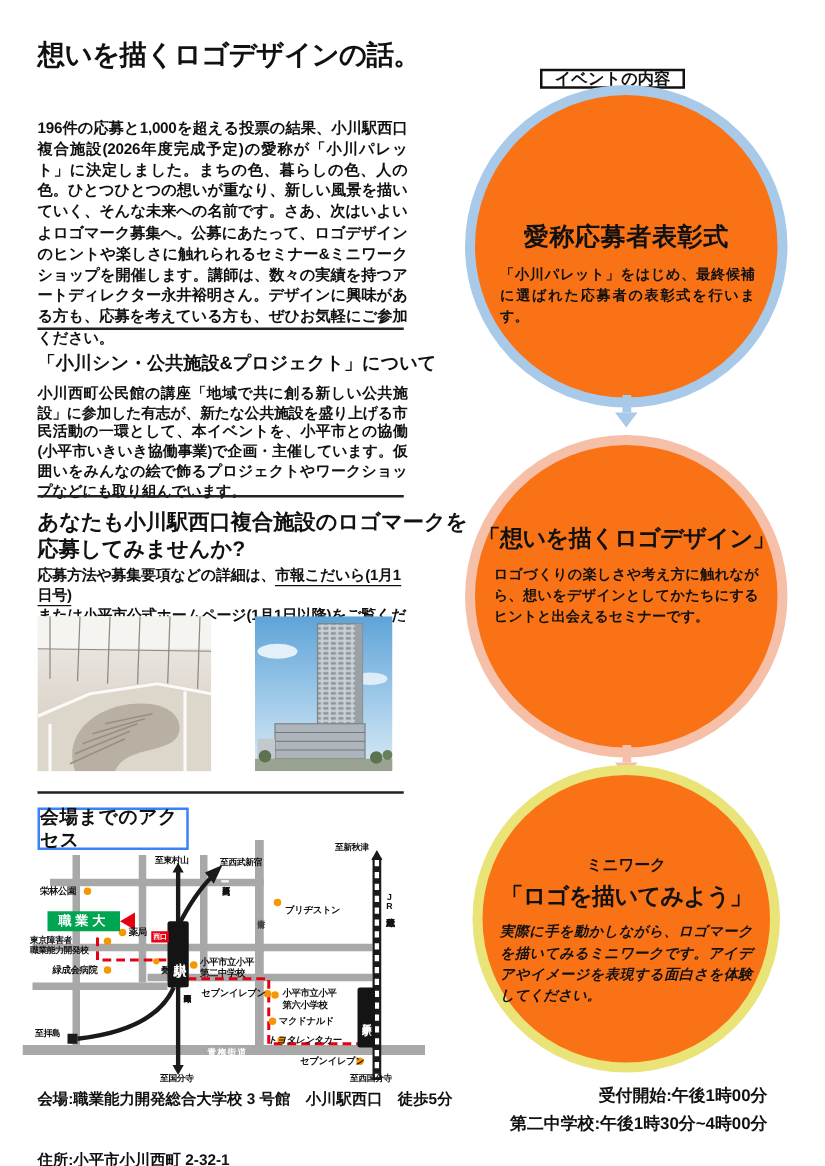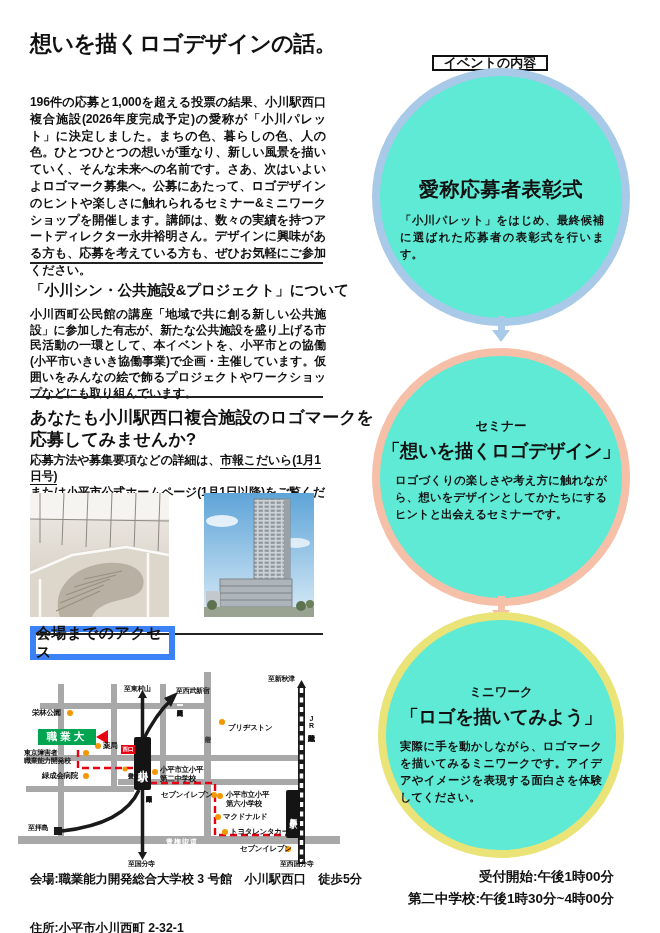--- a/index.html
+++ b/index.html
@@ -13,22 +13,22 @@
   .body-text { position:absolute; text-align:justify; letter-spacing:-0.2px; }
   .intro { left:30px; top:94px; width:296px; font-size:12.2px; line-height:16.8px; }
   .rule { position:absolute; left:30px; width:293px; border:none; border-top:2px solid #222; }
   .h-about { position:absolute; left:30px; top:281px; font-size:14.5px; }
   .p-about { left:30px; top:307px; width:296px; font-size:11.9px; line-height:15.7px; }
   .h-apply { position:absolute; left:30px; top:407px; font-size:17px; line-height:22px; }
   .h-apply span { display:block; }
   .p-apply { left:30px; top:452px; width:300px; font-size:12px; line-height:16px; text-align:left; }
   .p-apply .u { border-bottom:1.8px solid #111; padding-bottom:1px; }
   .photo { position:absolute; top:493px; height:124px; display:block; }
-  .access-box { position:absolute; left:30px; top:626px; width:145px; height:34px;
-                border:6px solid #3b82f6; display:flex; align-items:center; justify-content:center;
+  .access-box { position:absolute; left:30px; top:646px; width:121px; height:34px;
+                border:2px solid #3b82f6; display:flex; align-items:center; justify-content:center;
                 font-size:15px; letter-spacing:0.5px; }
   .venue-line { position:absolute; left:30px; top:871px; font-size:12.3px; }
   .addr-line  { position:absolute; left:30px; top:892px; font-size:12.3px;margin-top:28px; }
 
   
   .map { position:absolute; left:18px; top:672px; width:322px; height:196px; }
   .map svg.base { position:absolute; left:0; top:0; }
   .ml { position:absolute; font-size:7.5px; line-height:1.18; letter-spacing:-0.3px; white-space:pre-line; }
   .ml.sm { font-size:7px; }
   .mlv { position:absolute; writing-mode:vertical-rl; text-orientation:upright; font-size:6.5px;
@@ -42,31 +42,31 @@
                  color:#fff; display:flex; align-items:center; justify-content:center;
                  font-size:10.5px; letter-spacing:3px; }
   .west-exit { position:absolute; left:103px; top:73px; width:14px; height:9px; background:#e60012;
                color:#fff; font-size:5.5px; display:flex; align-items:center; justify-content:center; }
   .oume-label { position:absolute; left:148px; top:165px; color:#fff; font-size:7px; letter-spacing:1px; }
 
   
   .event-header-box { position:absolute; left:432px; top:31px; width:116px; height:16px;
                       border:2px solid #111; display:flex; align-items:center; justify-content:center;
                       font-size:13px;margin-top:24px; }
-  .circle { position:absolute; border-radius:50%; border:8px solid #ccc; background:#5eead4; text-align:center; }
+  .circle { position:absolute; border-radius:50%; border:8px solid #ccc; background:#f97316; text-align:center; }
   .c1 { left:372px; top:68px;  width:258px; height:258px; padding-top:100px; }
   .c2 { left:372px; top:348px; width:258px; height:258px; padding-top:62px; }
   .c3 { left:378px; top:612px; width:246px; height:246px; padding-top:64px; }
   .circle .subtitle { font-size:12.5px; margin-bottom:3px; }
   .c1 .title { font-size:20px; letter-spacing:0.5px; }
   .c2 .title, .c3 .title { font-size:18.5px; letter-spacing:-0.5px; }
   .circle .cbody { margin:9px auto 0; font-size:11.3px; line-height:17px; text-align:justify; }
   .c1 .cbody { width:204px;margin-left:20px; }
   .c2 .cbody { width:212px; }
-  .c3 .cbody { width:202px; }
+  .c3 .cbody { width:202px;font-style:italic; }
   .flow-arrow { position:absolute; width:18px; }
   .flow-arrow .stem { width:7px; height:14px; margin:0 auto; }
   .flow-arrow .head { width:0; height:0; margin:0 auto;
                       border-left:9px solid transparent; border-right:9px solid transparent;
                       border-top:12px solid #ccc; }
   .times { position:absolute; left:352px; top:866px; width:262px; text-align:center;
            font-size:13.5px; line-height:22px; }
   .times span { display:block;text-align:right; }
 </style>
 </head>
@@ -245,41 +245,40 @@
     <span class="ml sm" style="left:6px; top:77px;">東京障害者
 職業能力開発校</span>
     <span class="ml" style="left:24px; top:100px;">緑成会病院</span>
     <span class="mlv" style="left:110px; top:94px; font-size:6px; background:transparent;">交番</span>
     <span class="ml" style="left:142px; top:94px;">小平市立小平
 第二中学校</span>
     <span class="ml" style="left:143px; top:119px;">セブンイレブン</span>
     <span class="ml" style="left:208px; top:119px;">小平市立小平
 第六小学校</span>
     <span class="ml" style="left:205px; top:141px;">マクドナルド</span>
-    <span class="ml" style="left:212px; top:156px;">トヨタレンタカー</span>
+    <span class="ml" style="left:196px; top:156px;font-style:italic;">トヨタレンタカー</span>
     <span class="ml" style="left:222px; top:173px;">セブンイレブン</span>
   </div>
 
   <div class="venue-line">会場:職業能力開発総合大学校 3 号館　小川駅西口　徒歩5分</div>
   <div class="addr-line">住所:小平市小川西町 2-32-1</div>
 
   <div class="event-header-box">イベントの内容</div>
 
   <div class="circle c1" style="border-color: rgb(169, 201, 232);">
     <div class="title">愛称応募者表彰式</div>
     <div class="cbody">「小川パレット」をはじめ、最終候補に選ばれた応募者の表彰式を行います。</div>
   </div>
 
   <div class="flow-arrow" style="left:492px; top:316px;">
     <div class="stem" style="background-color: rgb(169, 201, 232);"></div>
     <div class="head" style="border-top-color: rgb(169, 201, 232);"></div>
   </div>
 
   <div class="circle c2" style="border-color: rgb(246, 191, 168);">
-    <div class="subtitle">セミナー</div>
     <div class="title">「想いを描くロゴデザイン」</div>
     <div class="cbody">ロゴづくりの楽しさや考え方に触れながら、想いをデザインとしてかたちにするヒントと出会えるセミナーです。</div>
   </div>
 
   <div class="flow-arrow" style="left:492px; top:596px;">
     <div class="stem" style="background-color: rgb(246, 191, 168);"></div>
     <div class="head" style="border-top-color: rgb(246, 191, 168);"></div>
   </div>
 
   <div class="circle c3" style="border-color: rgb(233, 227, 120);">

